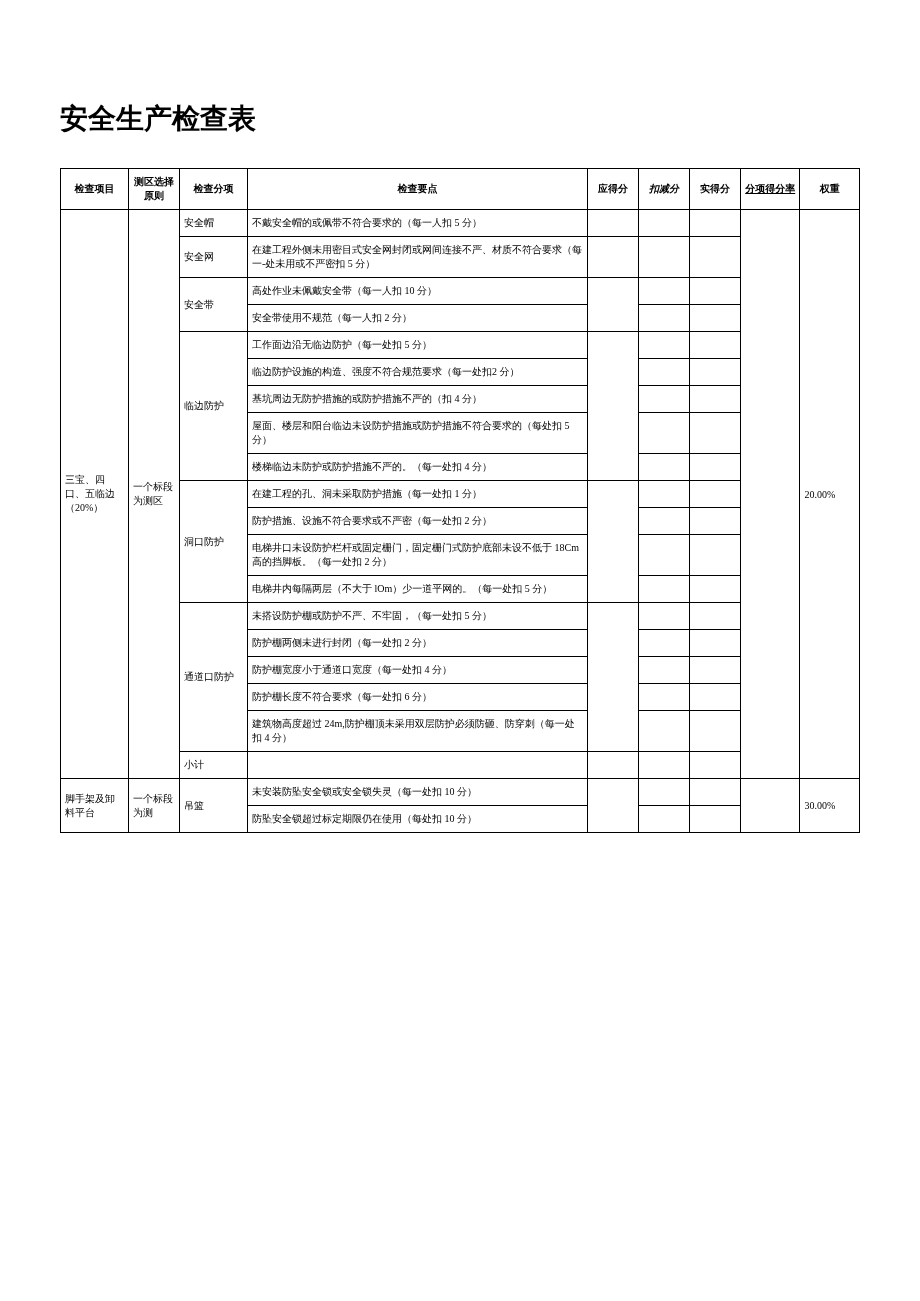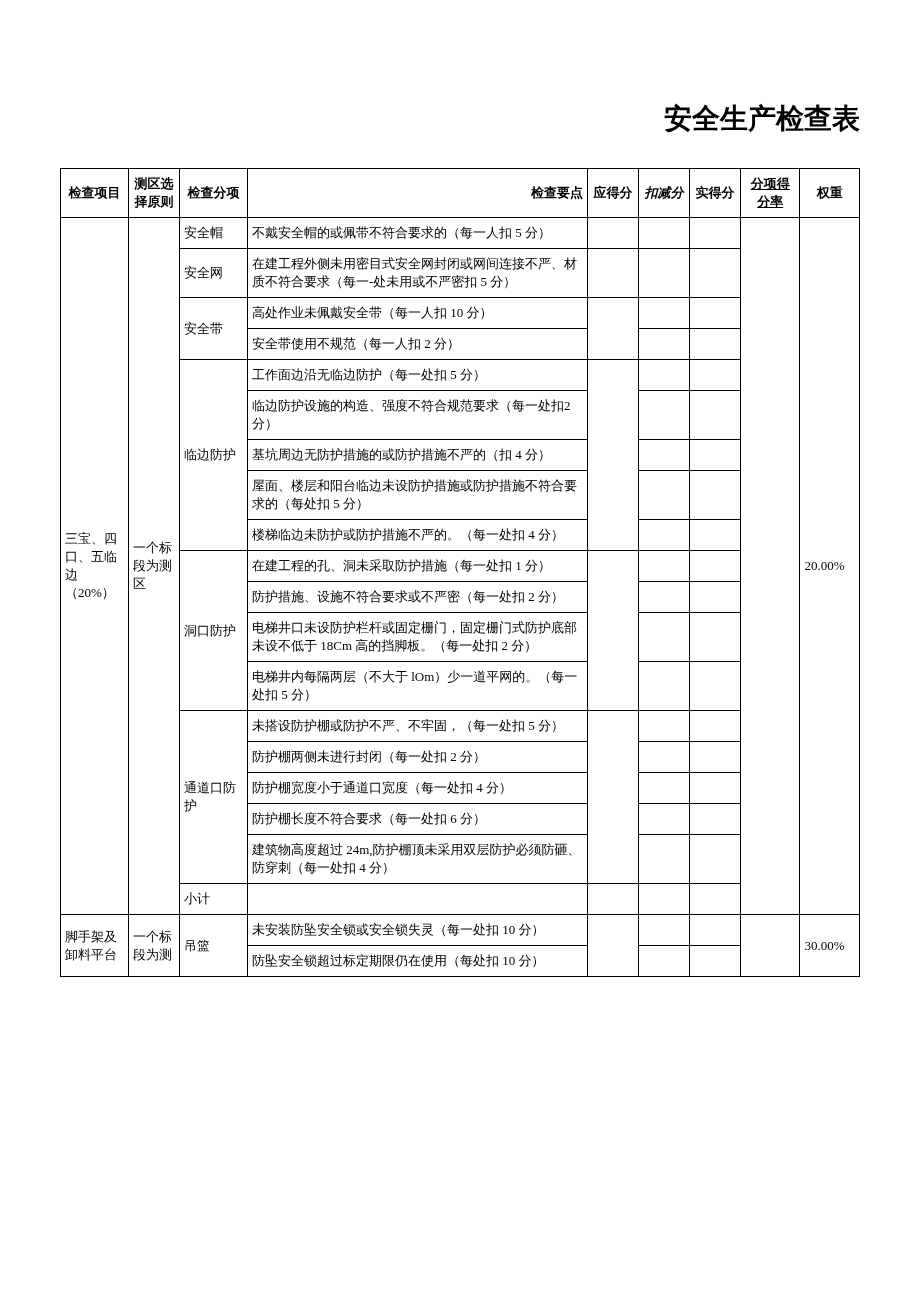--- a/index.html
+++ b/index.html
@@ -3,47 +3,47 @@
   <meta charset="utf-8">
   <style>
     body {
       font-family: "SimSun", "宋体", serif;
       background: #fff;
       margin: 0;
       padding: 40px 60px;
       color: #000;
     }
     h1 {
-      text-align: right;
+      text-align: left;
       font-size: 28px;
       font-weight: bold;
       margin: 60px 0 30px 0;
     }
     table {
       border-collapse: collapse;
       width: 100%;
-      font-size: 13px;
+      font-size: 10px;
     }
     th, td {
       border: 1px solid #000;
       padding: 6px 4px;
       vertical-align: middle;
       text-align: left;
     }
     th {
       font-weight: bold;
       text-align: center;
     }
     .center {
       text-align: left;
     }
     .col-item { width: 8%; }
     .col-zone { width: 6%; text-align: center; }
     .col-sub { width: 8%; }
-    .col-point { width: 40%; text-align: right; }
+    .col-point { width: 40%; }
     .col-score { width: 6%; }
     .col-deduct { width: 6%; font-style: italic; }
     .col-actual { width: 6%; margin-left: 20px; }
     .col-subscore { width: 7%; text-decoration: underline; }
     .col-weight { width: 7%; }
   </style>
 </head>
 <body>
 
 <h1>安全生产检查表</h1>

